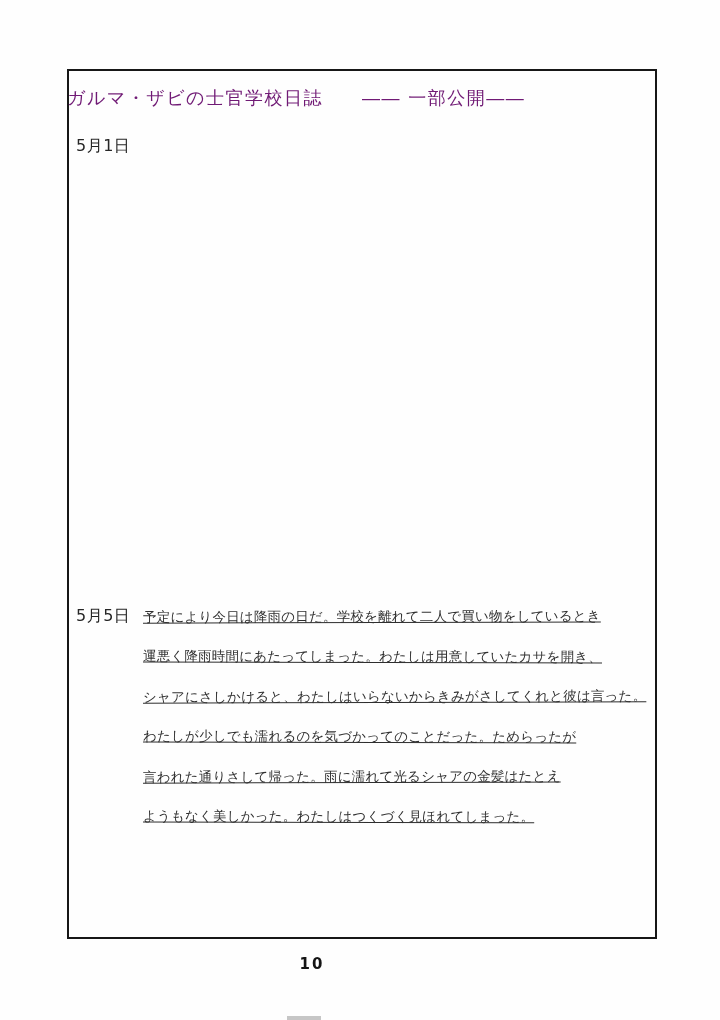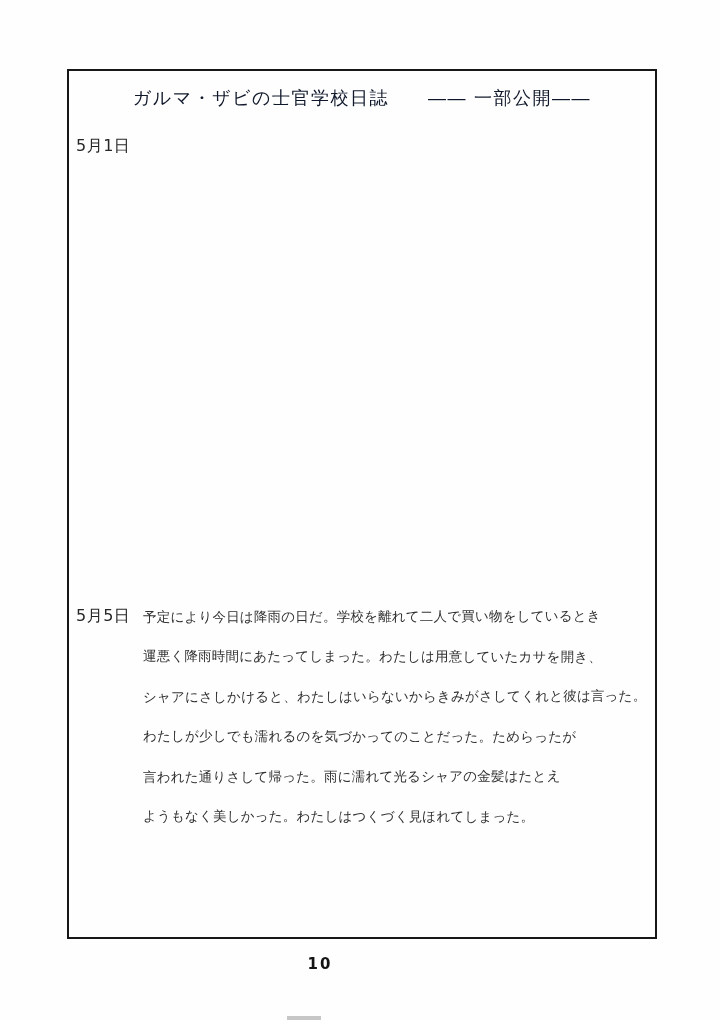--- a/index.html
+++ b/index.html
@@ -26,34 +26,34 @@
     height: 870px;
     border: 2px solid #171717;
     box-sizing: border-box;
     background: transparent;
   }
   .title {
     position: absolute;
     left: 67px;
     top: 86px;
     width: 590px;
-    text-align: center;
+    text-align: left;
     font-size: 18px;
     letter-spacing: 1.5px;
-    color: #0f172a;
+    color: #701a75;
     white-space: nowrap;
   }
   .entry {
     position: absolute;
     left: 76px;
     width: 565px;
   }
   .entry-1 { top: 126px; }
   .entry-2 { top: 358px; }
-  .entry-3 { top: 596px; }
+  .entry-3 { top: 596px; text-decoration: underline; }
   .entry .date {
     position: absolute;
     left: 0;
     top: 0;
     height: 40px;
     line-height: 40px;
     font-size: 16px;
     letter-spacing: 0.5px;
     color: #262626;
     white-space: nowrap;
@@ -67,21 +67,21 @@
     font-size: 13.5px;
     letter-spacing: 0.2px;
     white-space: nowrap;
     color: #303030;
   }
   
   .entry .line:nth-child(odd)  { transform: rotate(-0.15deg); }
   .entry .line:nth-child(even) { transform: rotate(0.12deg); }
   .page-number {
     position: absolute;
-    left: 300px;
+    left: 292px;
     top: 955px;
     width: 40px;
     text-align: center;
     font-size: 15px;
     font-weight: bold;
     letter-spacing: 2px;
     color: #141414;
   }
   
   .smudge {

